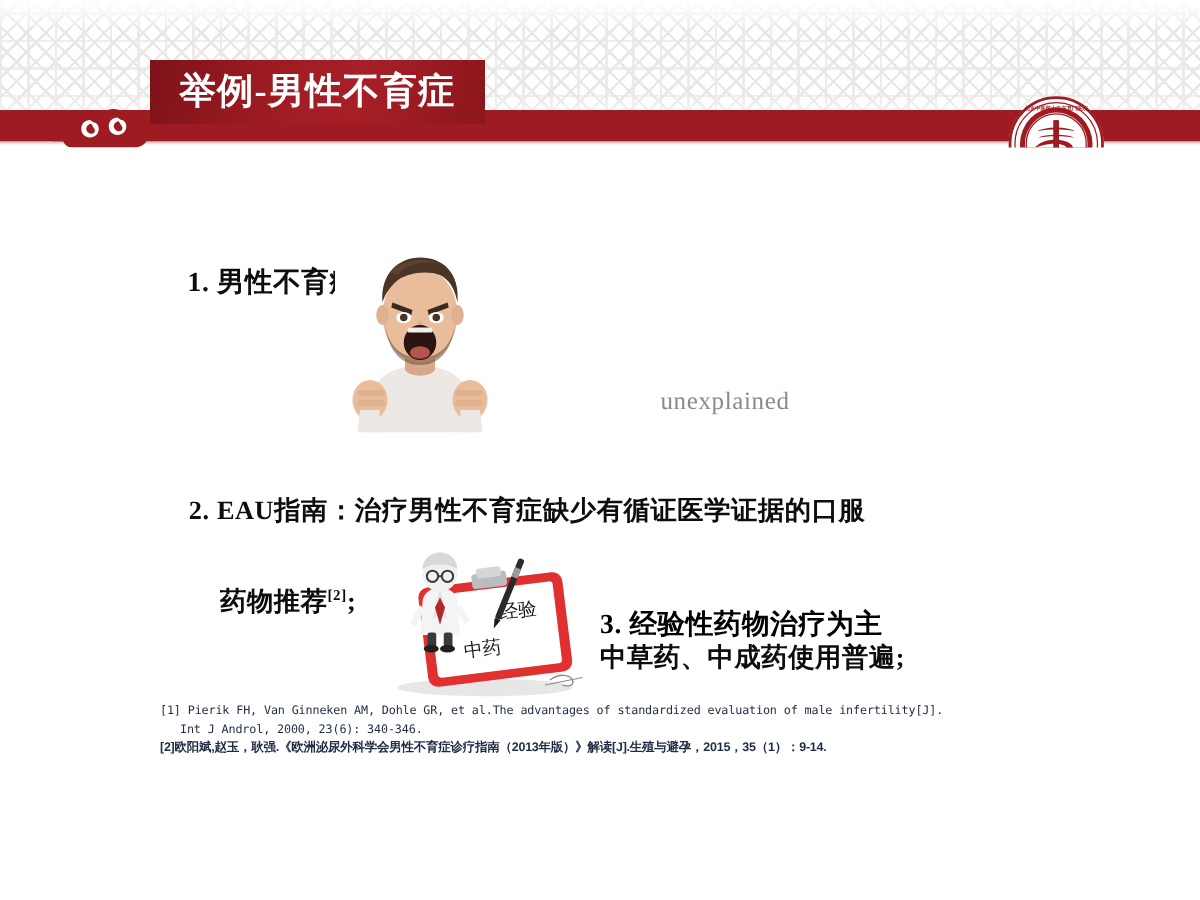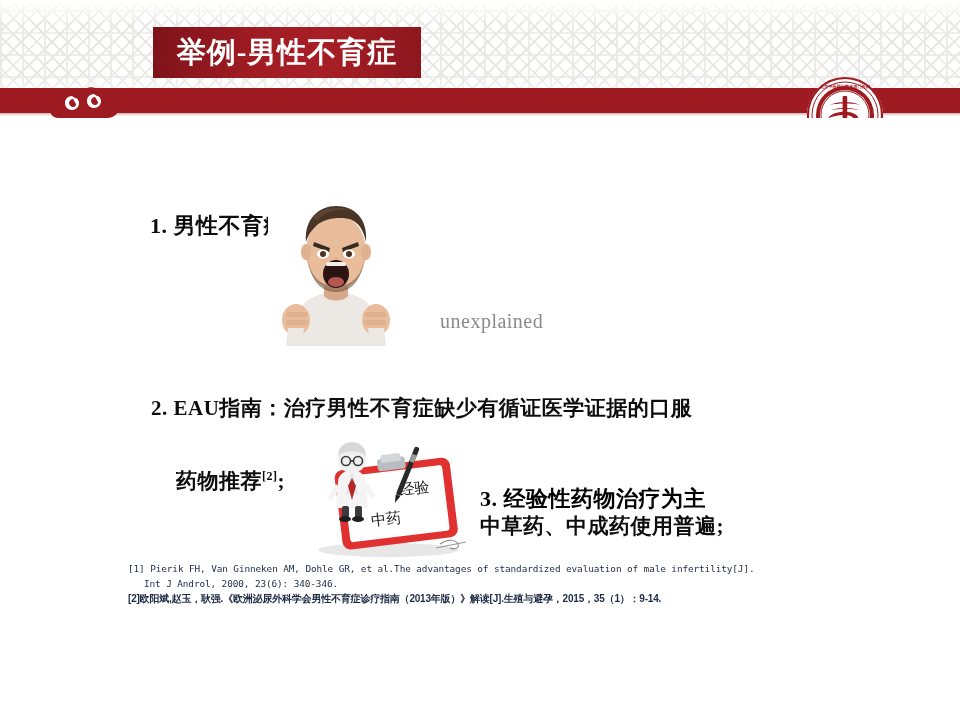--- a/index.html
+++ b/index.html
@@ -85,28 +85,27 @@
     left: 42px;
     top: 80px;
     width: 122px;
     height: 40px;
   }
 
   
   .title-box {
     position: absolute;
     left: 120px;
-    top: 27px;
+    top: 48px;
     width: 268px;
     height: 51px;
     background: linear-gradient(100deg, #7d1219 0%, #9e1b22 35%, #a81f26 62%, #8c161d 100%);
     display: flex;
     align-items: center;
     justify-content: center;
-    margin-left: 33px;
   }
   .title-text {
     color: #ffffff;
     font-family: "Liberation Serif", serif;
     font-weight: bold;
     font-size: 29px;
     letter-spacing: 1px;
     line-height: 1;
     white-space: nowrap;
   }
@@ -168,20 +167,21 @@
   .sup-ref {
     font-size: 12px;
     vertical-align: super;
     font-weight: bold;
   }
   .stat-en {
     position: absolute;
     left: 440px;
     top: 310px;
     width: 280px;
+    text-align: center;
     font-family: "Liberation Serif", serif;
     font-size: 20px;
     color: #8a8a8a;
     letter-spacing: 0.5px;
   }
 
   .item2-line1 {
     position: absolute;
     left: 151px;
     top: 394px;

